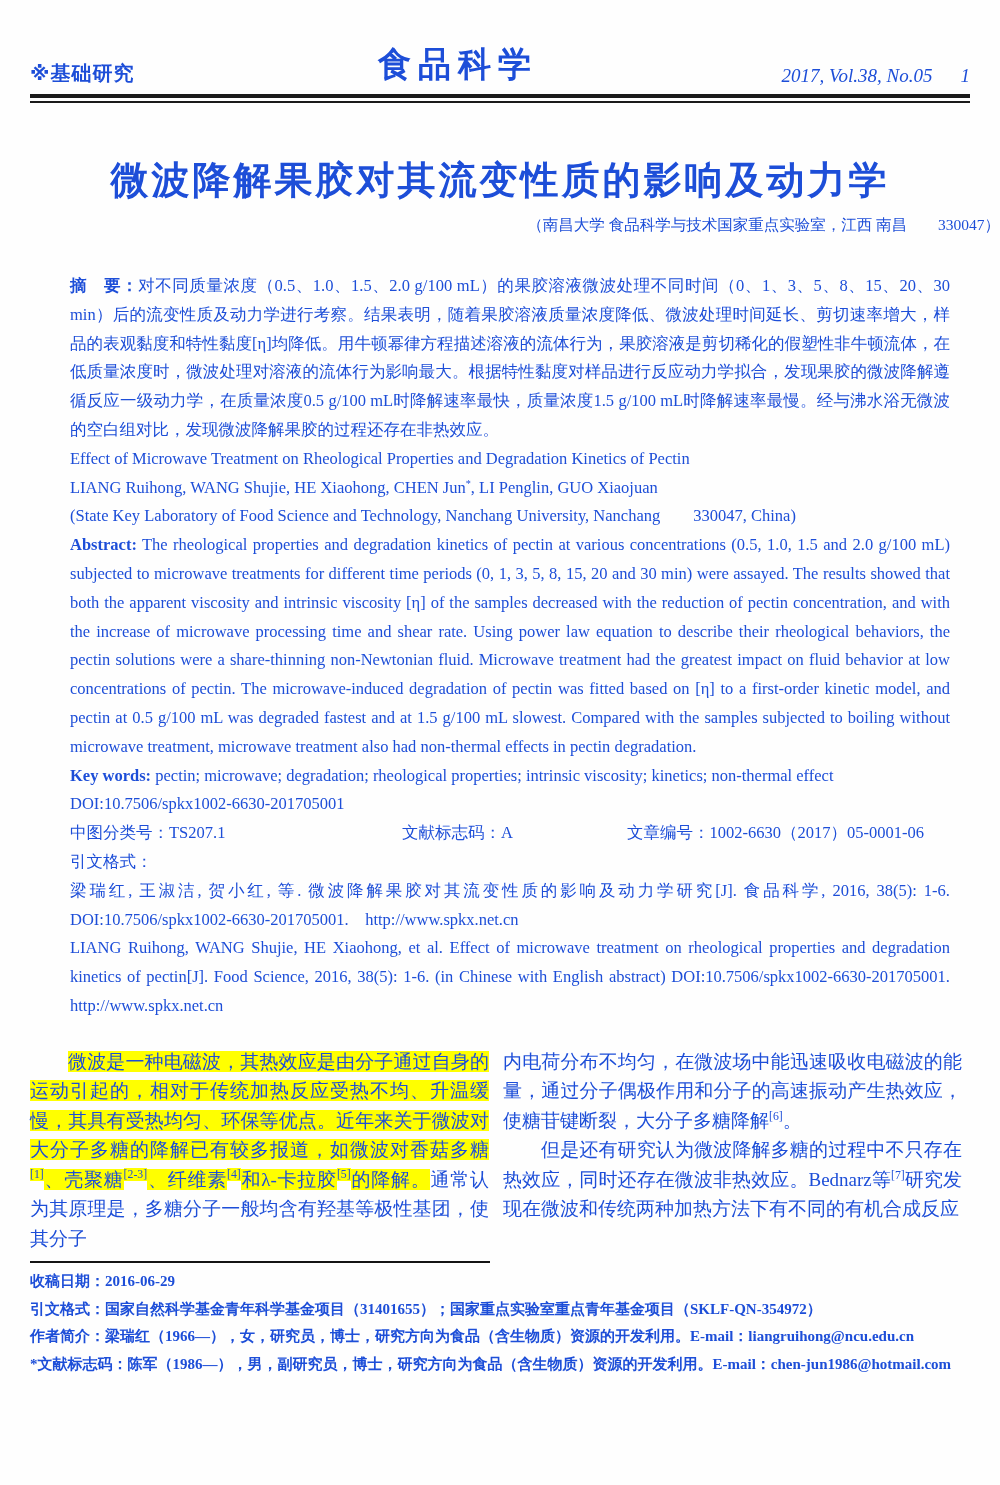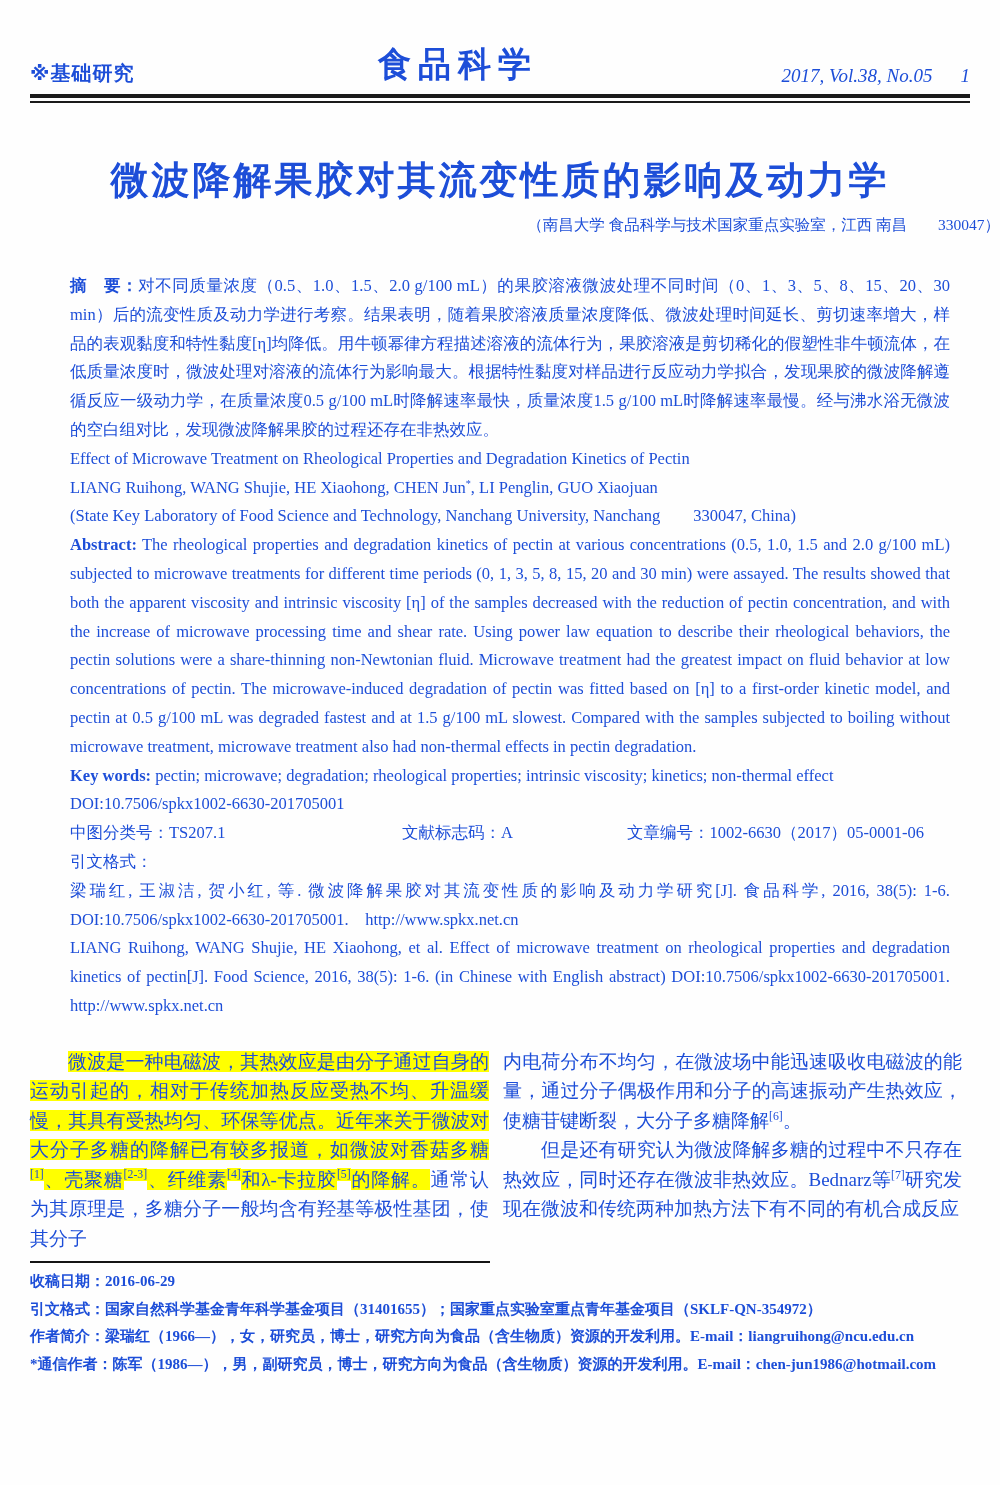--- a/index.html
+++ b/index.html
@@ -91,16 +91,16 @@
       <p><span>内电荷分布不均匀，在微波场中能迅速吸收电磁波的能量，通过分子偶极作用和分子的高速振动产生热效应，使糖苷键断裂，大分子多糖降解</span><sup>[6]</sup><span>。</span></p>
       <p class="indent"><span>但是还有研究认为微波降解多糖的过程中不只存在热效应，同时还存在微波非热效应。Bednarz等</span><sup>[7]</sup><span>研究发现在微波和传统两种加热方法下有不同的有机合成反应</span></p>
     </div>
   </div>
 
   <hr class="foot-rule">
   <div class="footnotes">
     <p><span>收稿日期：</span><span>2016-06-29</span></p>
     <p><span>引文格式：</span><span>国家自然科学基金青年科学基金项目（31401655）；国家重点实验室重点青年基金项目（SKLF-QN-354972）</span></p>
     <p><span>作者简介：</span><span>梁瑞红（1966—），女，研究员，博士，研究方向为食品（含生物质）资源的开发利用。E-mail：liangruihong@ncu.edu.cn</span></p>
-    <p><span>*通信作者：</span><span>陈军（1986—），男，副研究员，博士，研究方向为食品（含生物质）资源的开发利用。E-mail：chen-jun1986@hotmail.com</span></p>
+    <p><span>*文献标志码：</span><span>陈军（1986—），男，副研究员，博士，研究方向为食品（含生物质）资源的开发利用。E-mail：chen-jun1986@hotmail.com</span></p>
   </div>
 
 </div>
 
 </body></html>

